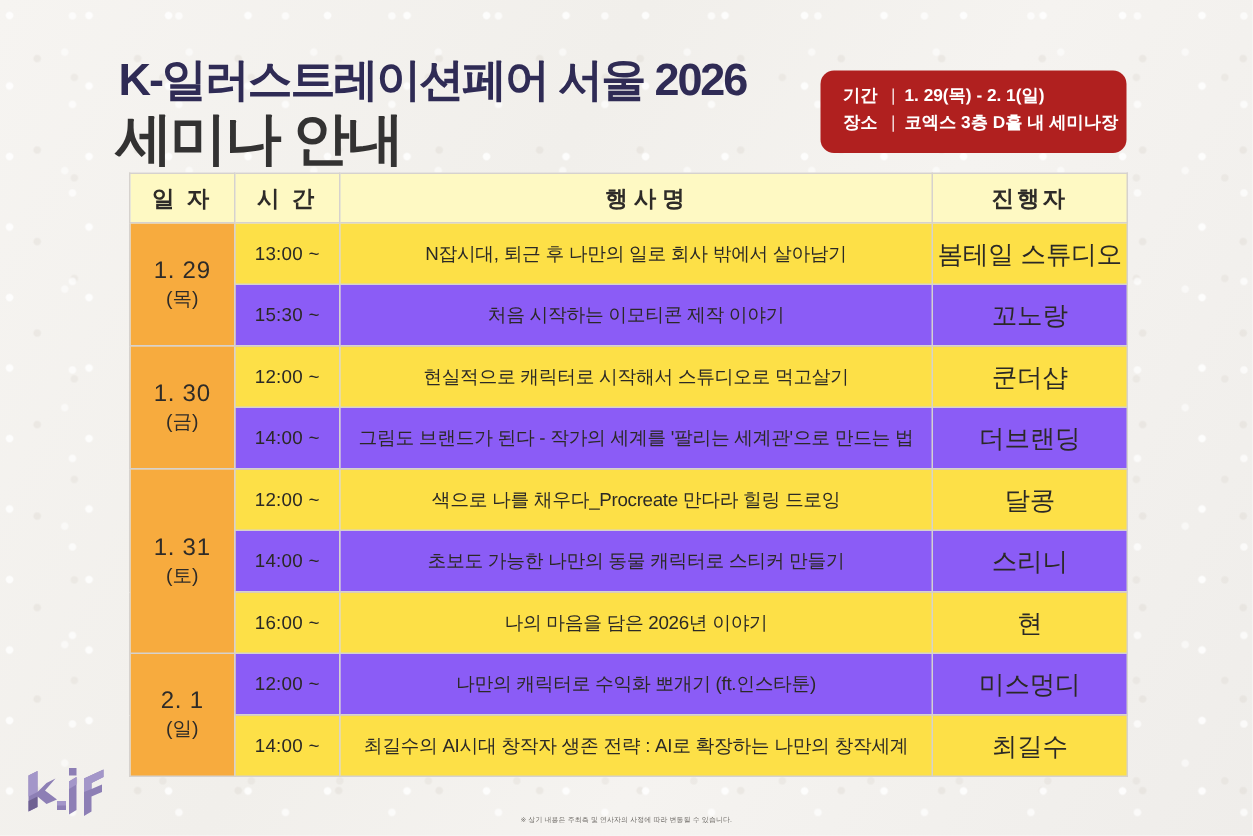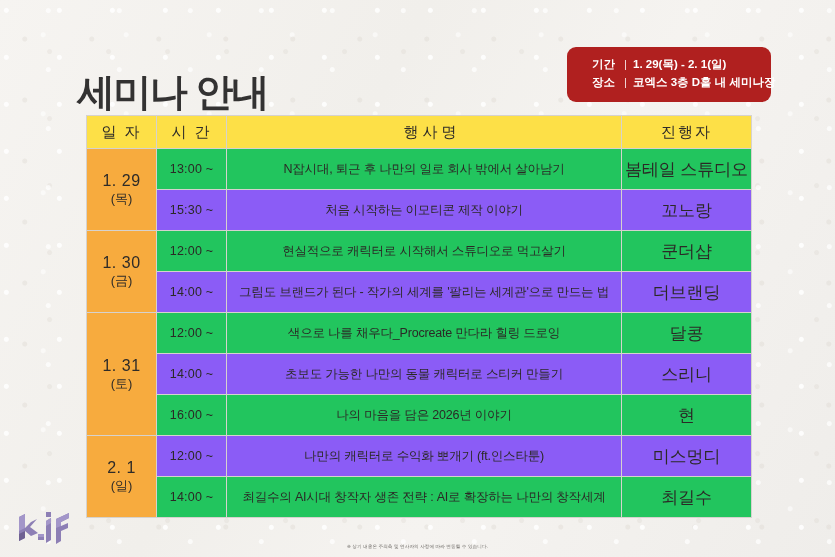--- a/index.html
+++ b/index.html
@@ -72,25 +72,24 @@
     letter-spacing: -1.6px;
     white-space: nowrap;
   }
 
   
   .info-box {
     position: absolute;
     left: 547px;
     top: 47px;
     width: 204px;
-    padding: 9px 13px 10px 25px;
+    padding: 9px 13px 10px 15px;
     background: #b0201f;
     border-radius: 9px;
     box-sizing: border-box;
-    margin-left: 20px;
   }
   .info-row {
     display: flex;
     align-items: baseline;
     color: #ffffff;
     font-size: 11.5px;
     font-weight: bold;
     white-space: nowrap;
     line-height: 1.55;
   }
@@ -116,24 +115,24 @@
   }
   table.schedule th,
   table.schedule td {
     border: 1px solid #d6d2ce;
     padding: 0;
     text-align: center;
     vertical-align: middle;
   }
   thead th {
     height: 32px;
-    background: #fde047;
+    background: #fef9c3;
     color: #2e2b28;
     font-size: 15px;
-    font-weight: normal;
+    font-weight: bold;
     letter-spacing: 2px;
   }
   thead th.h-event { letter-spacing: 4px; padding-left: 16px; }
   col.c-date  { width: 70px; }
   col.c-time  { width: 70px; }
   col.c-event { width: 395px; }
   col.c-host  { width: 130px; }
 
   td.date-cell {
     background: #f7ab3e;
@@ -155,21 +154,21 @@
     color: #2b2926;
     padding: 0 6px;
     letter-spacing: -0.2px;
   }
   td.host-cell {
     font-size: 17px;
     color: #2b2926;
     letter-spacing: -0.1px;
   }
   tbody tr { height: 41px; }
-  tbody tr.row-white td:not(.date-cell) { background: #22c55e; }
+  tbody tr.row-white td:not(.date-cell) { background: #fde047; }
   tbody tr.row-gray  td:not(.date-cell) { background: #8b5cf6; }
 
   
   .logo {
     position: absolute;
     left: 13px;
     bottom: 10px;
     width: 62px;
     height: 40px;
   }
@@ -188,20 +187,21 @@
   }
 </style>
 </head>
 <body>
 
 <div class="paper-texture"></div>
 
 <div class="sheet">
 
 
+  <div class="title-main">K-일러스트레이션페어 서울 2026</div>
   <div class="title-sub">세미나 안내</div>
 
   <div class="info-box">
     <div class="info-row">
       <span class="info-label">기간</span>
       <span class="info-sep">|</span>
       <span>1. 29(목) - 2. 1(일)</span>
     </div>
     <div class="info-row">
       <span class="info-label">장소</span>

